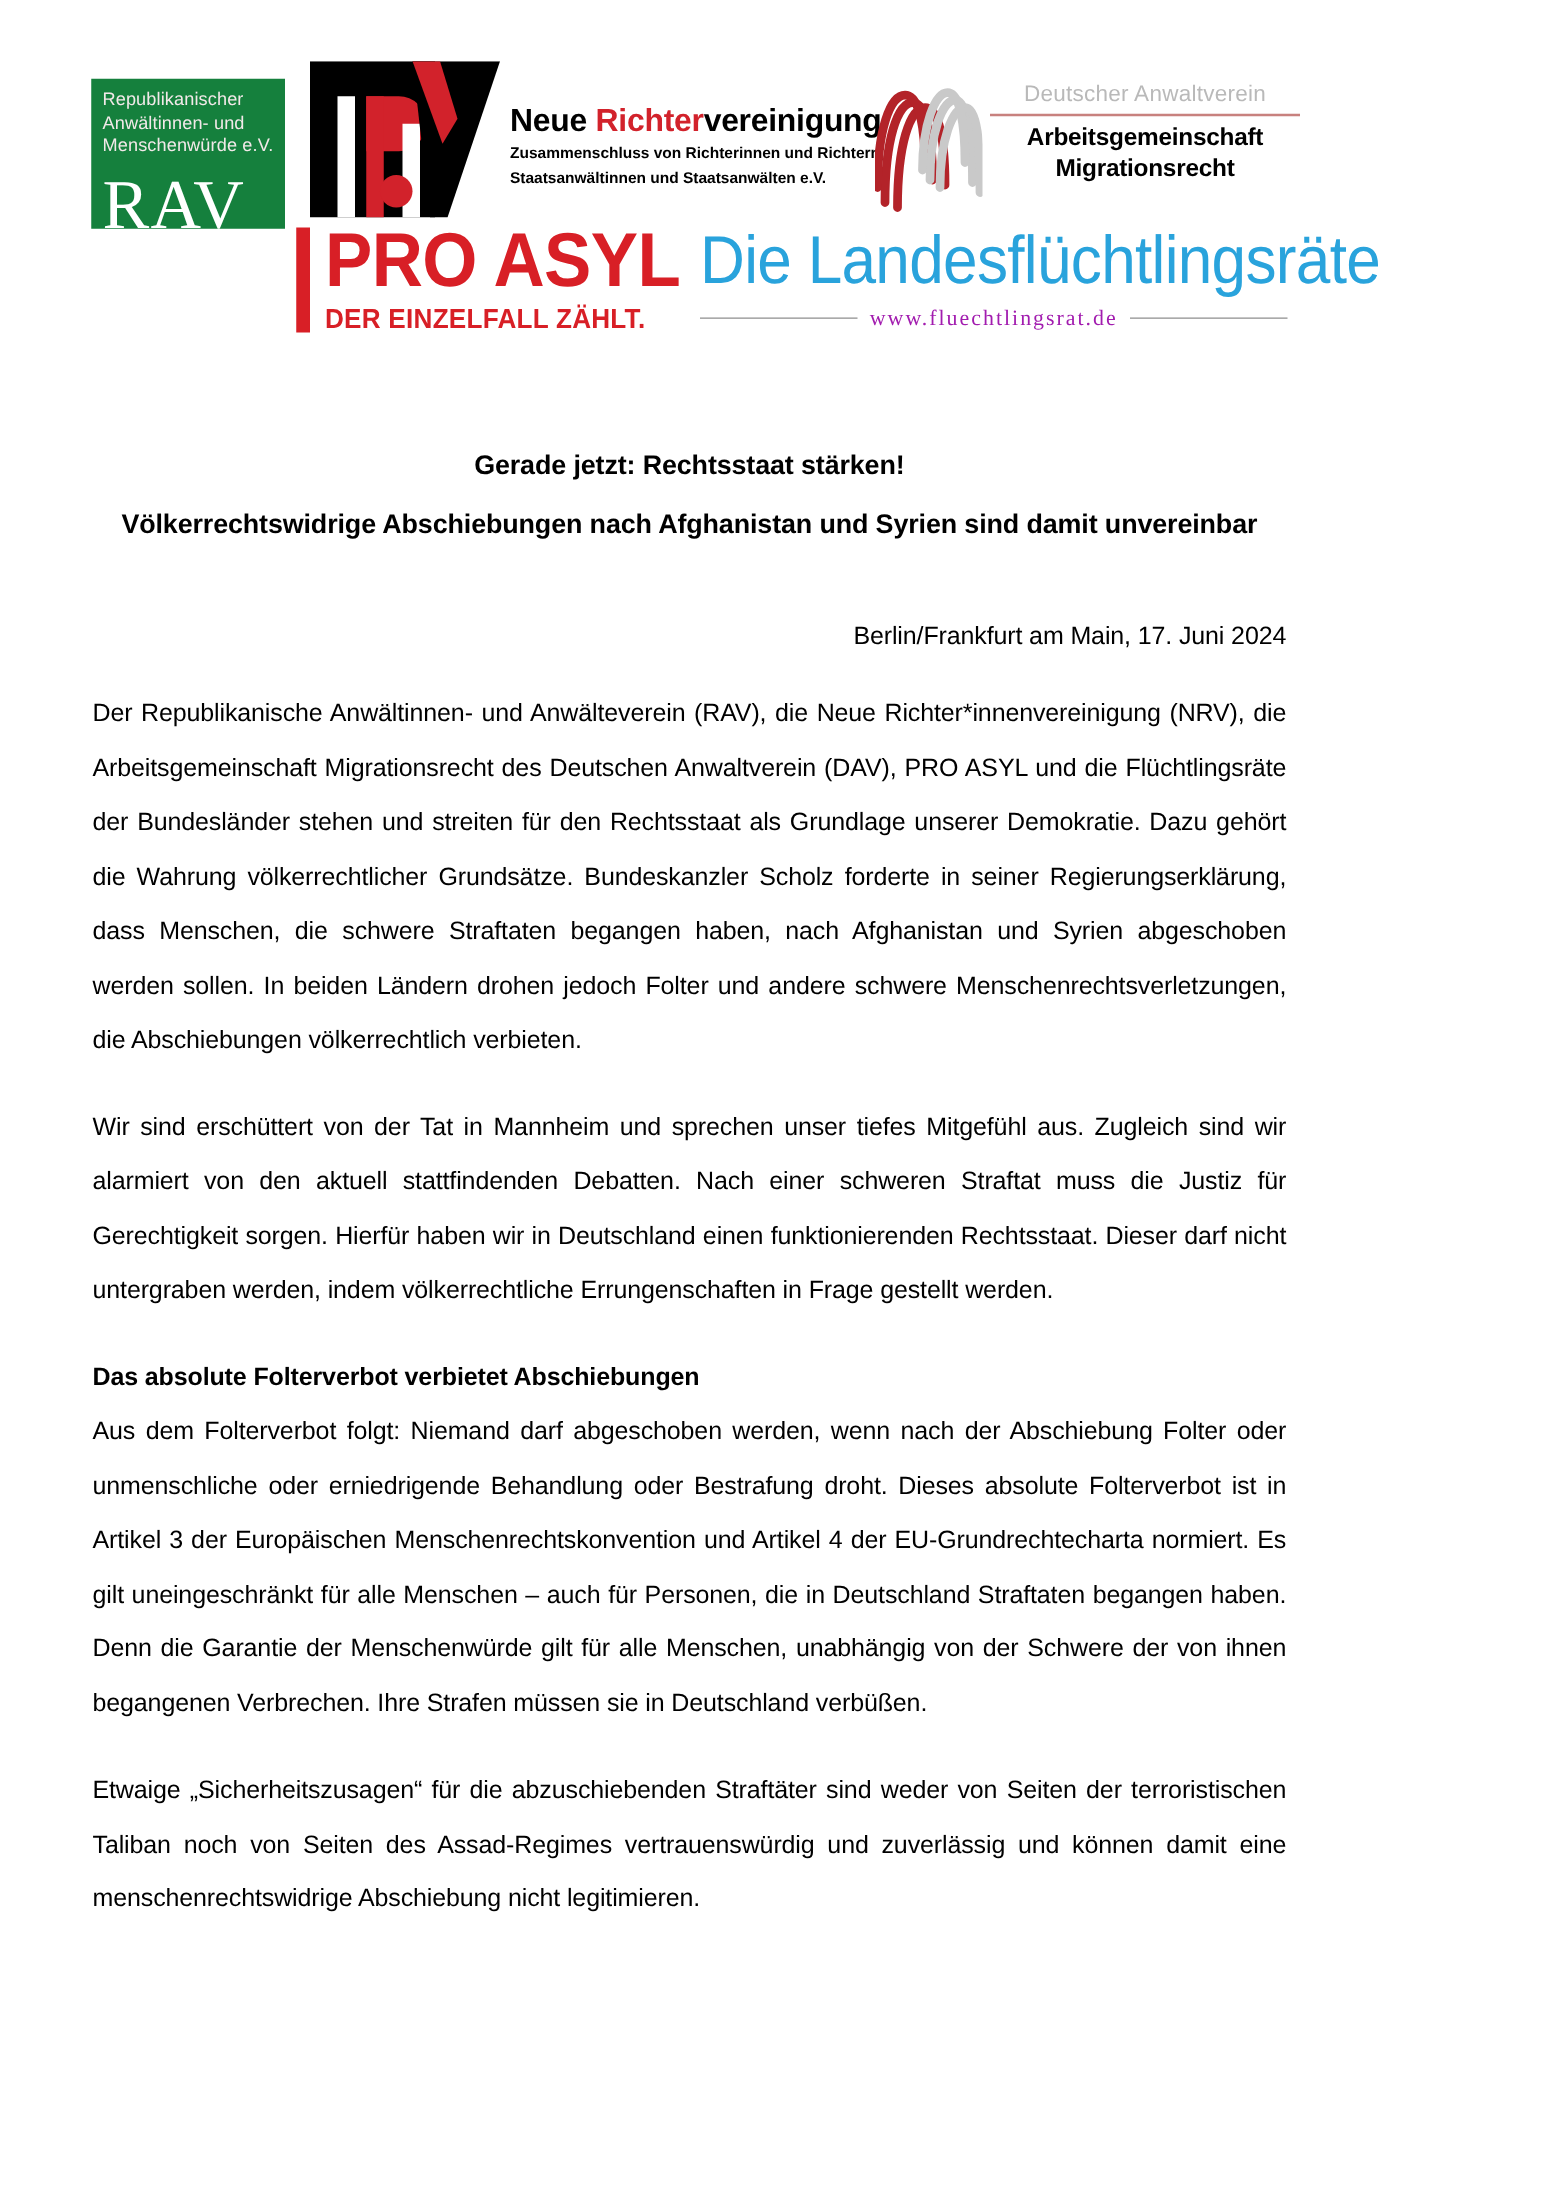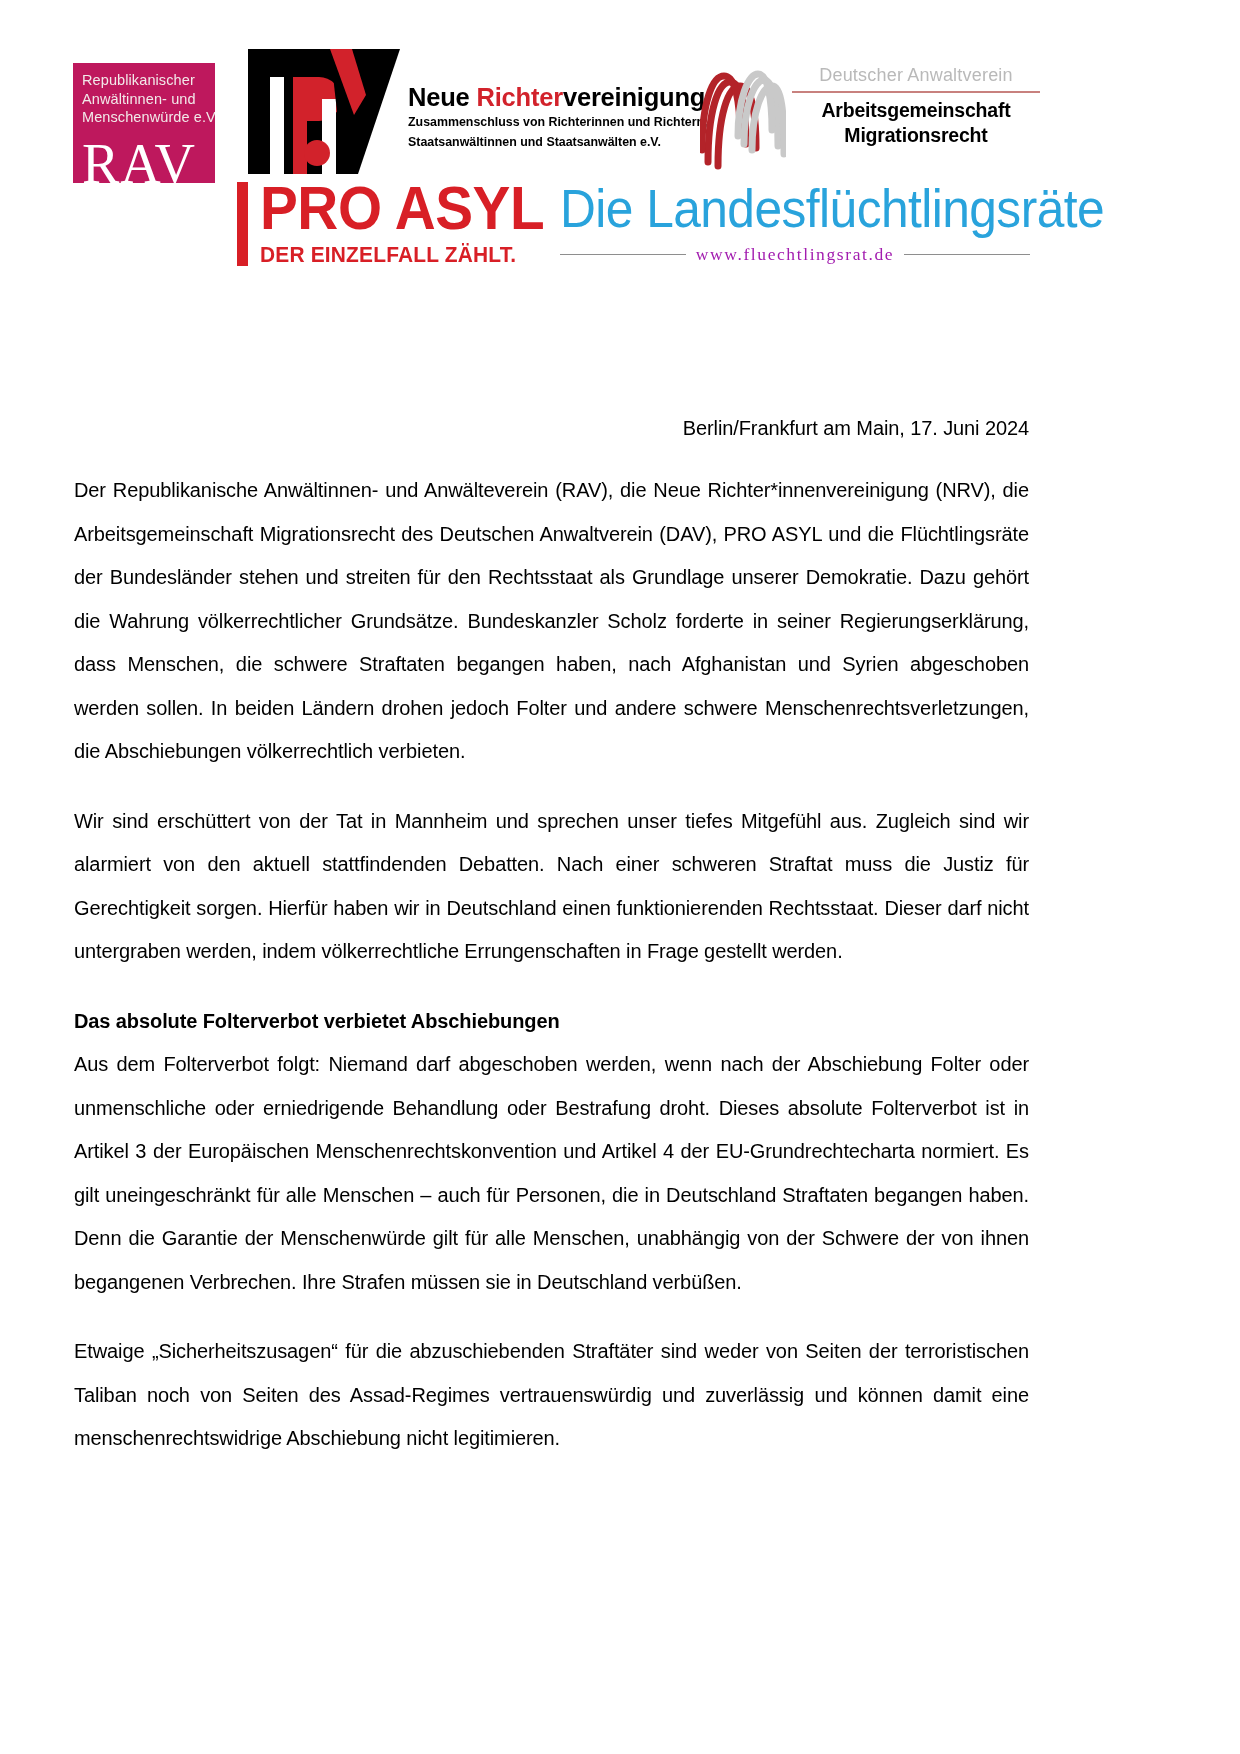--- a/index.html
+++ b/index.html
@@ -33,23 +33,23 @@
     top: 0;
     width: 1240px;
     height: 300px;
   }
 
   
   .rav-logo {
     position: absolute;
     left: 73px;
     top: 63px;
-    width: 142px;
+    width: 155px;
     height: 120px;
-    background: #be185d;
+    background: #15803d;
     color: #ffffff;
     box-sizing: border-box;
     padding: 8px 7px 0 9px;
     overflow: hidden;
   }
   .rav-lines {
     font-family: "Liberation Sans", sans-serif;
     font-size: 14.5px;
     line-height: 18.5px;
     letter-spacing: 0.1px;
@@ -343,20 +343,24 @@
         <span class="ln"></span>
         <span class="lfr-url">www.fluechtlingsrat.de</span>
         <span class="ln"></span>
       </div>
     </div>
 
   </div>
 
   <div class="doc">
 
+    <div class="title-block">
+      <div class="title-line">Gerade jetzt: Rechtsstaat stärken!</div>
+      <div class="title-line second">Völkerrechtswidrige Abschiebungen nach Afghanistan und Syrien sind damit unvereinbar</div>
+    </div>
 
     <div class="dateline">Berlin/Frankfurt am Main, 17. Juni 2024</div>
 
     <p class="body first">Der Republikanische Anwältinnen- und Anwälteverein (RAV), die Neue Richter*innenvereinigung (NRV), die Arbeitsgemeinschaft Migrationsrecht des Deutschen Anwaltverein (DAV), PRO ASYL und die Flüchtlingsräte der Bundesländer stehen und streiten für den Rechtsstaat als Grundlage unserer Demokratie. Dazu gehört die Wahrung völkerrechtlicher Grundsätze. Bundeskanzler Scholz forderte in seiner Regierungserklärung, dass Menschen, die schwere Straftaten begangen haben, nach Afghanistan und Syrien abgeschoben werden sollen. In beiden Ländern drohen jedoch Folter und andere schwere Menschenrechtsverletzungen, die Abschiebungen völkerrechtlich verbieten.</p>
     <p class="body">Wir sind erschüttert von der Tat in Mannheim und sprechen unser tiefes Mitgefühl aus. Zugleich sind wir alarmiert von den aktuell stattfindenden Debatten. Nach einer schweren Straftat muss die Justiz für Gerechtigkeit sorgen. Hierfür haben wir in Deutschland einen funktionierenden Rechtsstaat. Dieser darf nicht untergraben werden, indem völkerrechtliche Errungenschaften in Frage gestellt werden.</p>
 
     <h2 class="subhead">Das absolute Folterverbot verbietet Abschiebungen</h2>
 
     <p class="body">Aus dem Folterverbot folgt: Niemand darf abgeschoben werden, wenn nach der Abschiebung Folter oder unmenschliche oder erniedrigende Behandlung oder Bestrafung droht. Dieses absolute Folterverbot ist in Artikel 3 der Europäischen Menschenrechtskonvention und Artikel 4 der EU-Grundrechtecharta normiert. Es gilt uneingeschränkt für alle Menschen – auch für Personen, die in Deutschland Straftaten begangen haben. Denn die Garantie der Menschenwürde gilt für alle Menschen, unabhängig von der Schwere der von ihnen begangenen Verbrechen. Ihre Strafen müssen sie in Deutschland verbüßen.</p>
     <p class="body">Etwaige „Sicherheitszusagen“ für die abzuschiebenden Straftäter sind weder von Seiten der terroristischen Taliban noch von Seiten des Assad-Regimes vertrauenswürdig und zuverlässig und können damit eine menschenrechtswidrige Abschiebung nicht legitimieren.</p>

